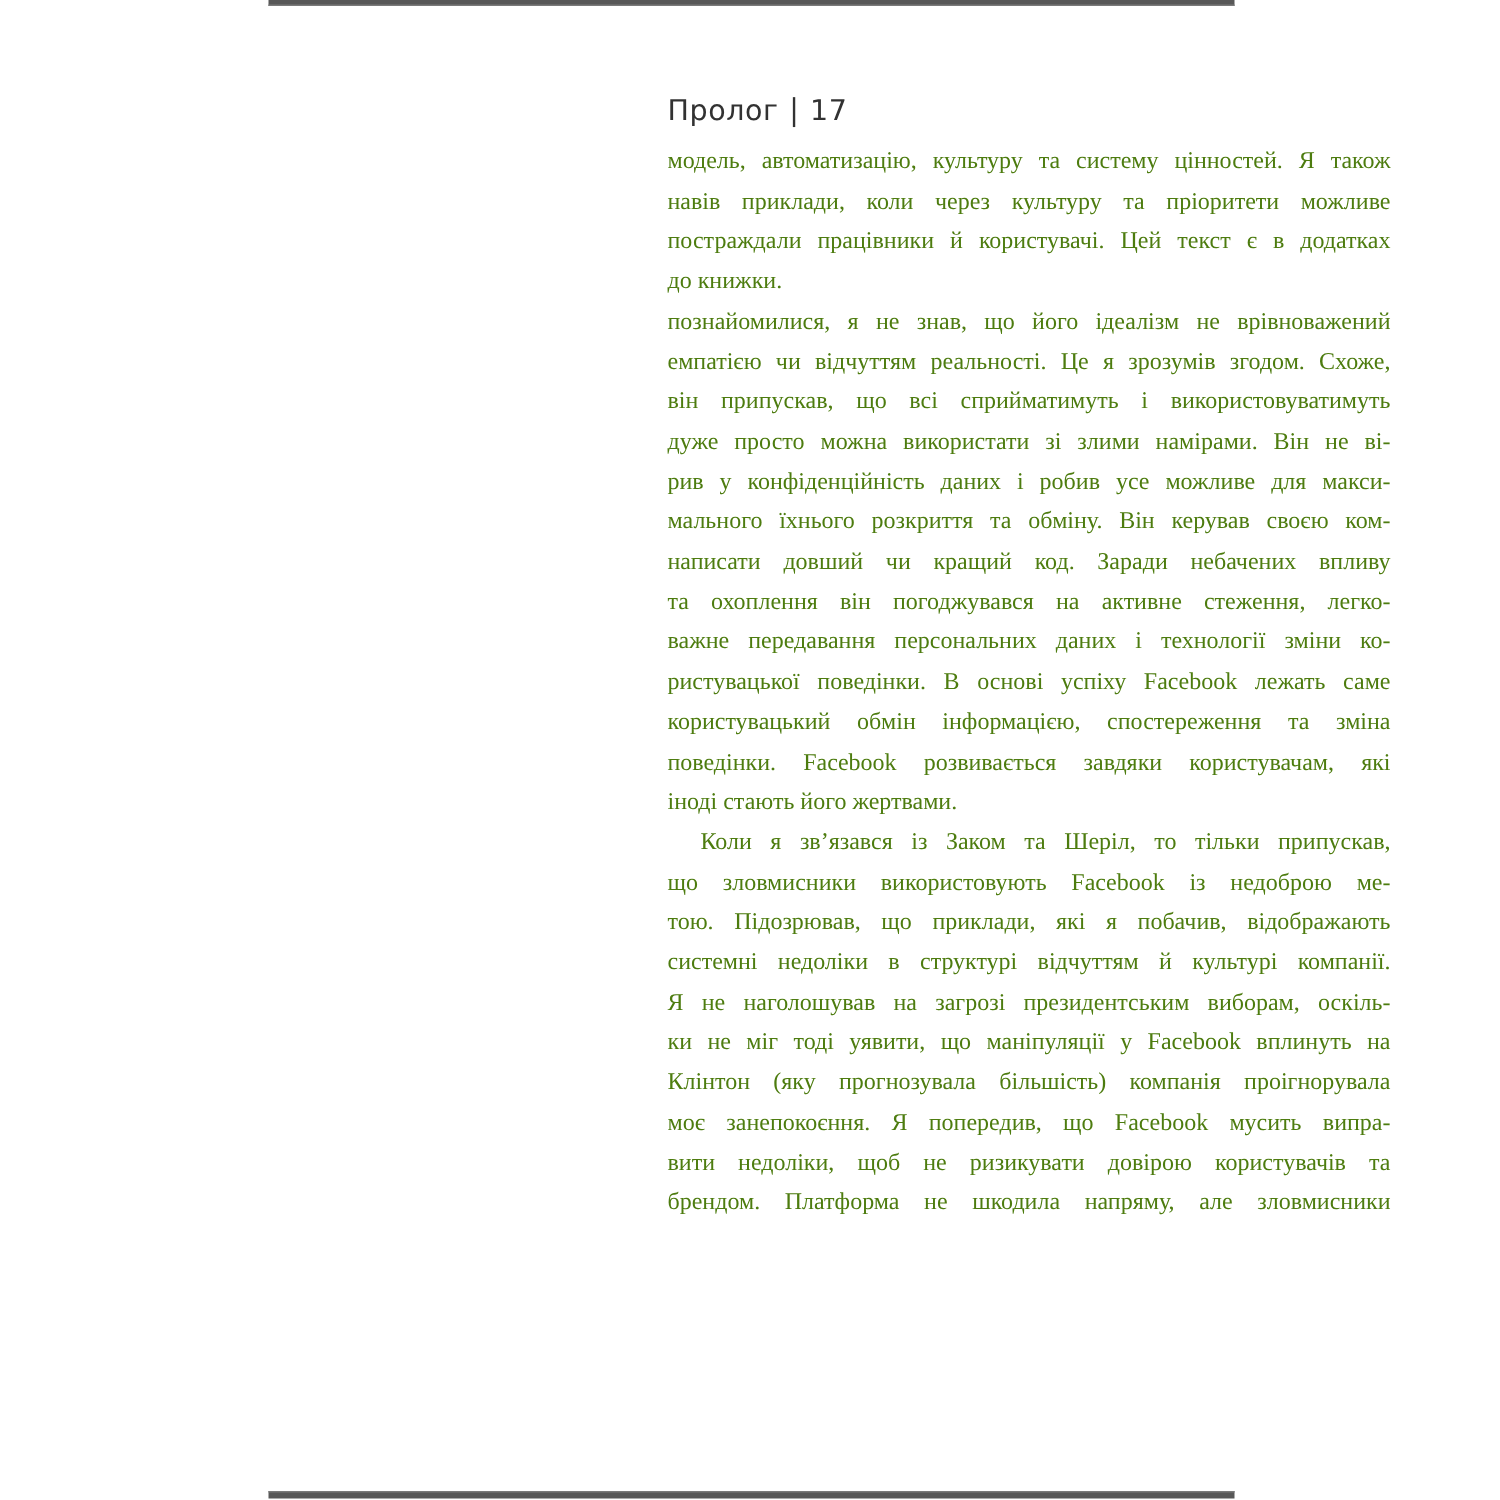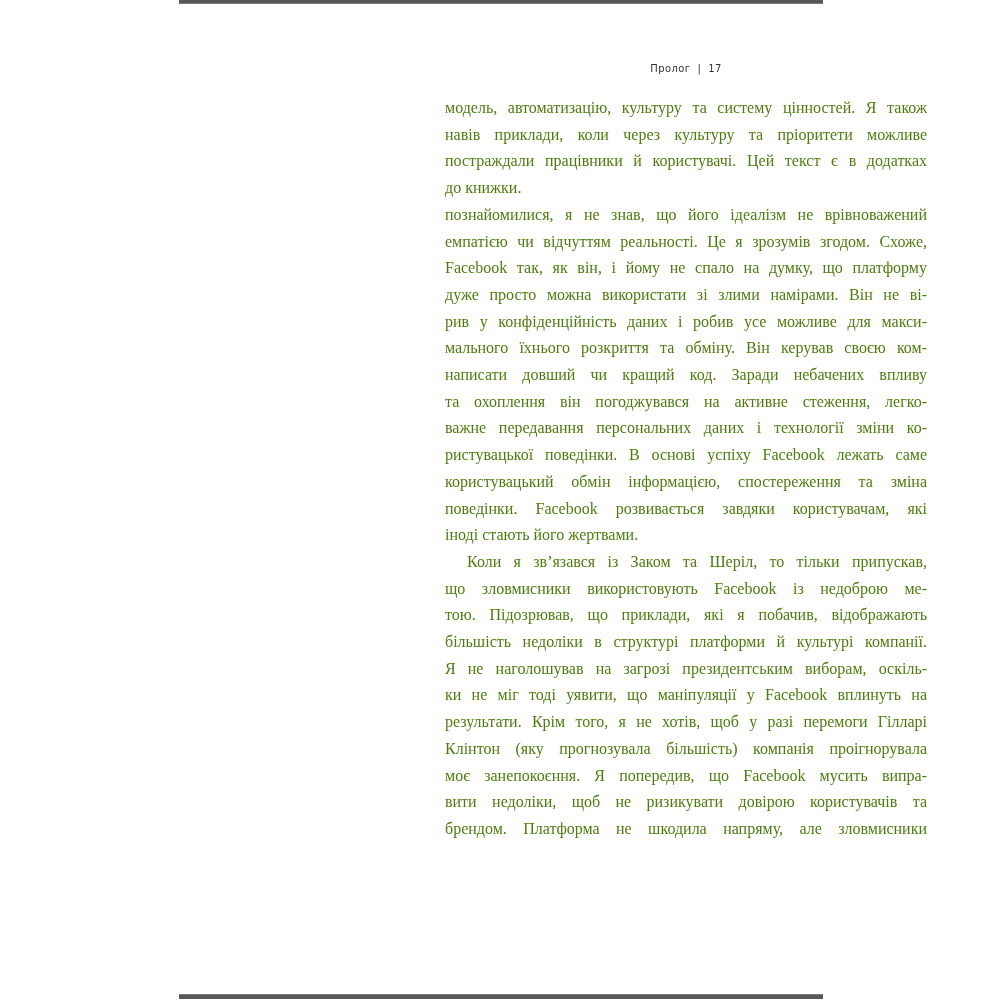--- a/index.html
+++ b/index.html
@@ -30,23 +30,23 @@
     width: 644px;
     height: 990px;
     background: #ffffff;
   }
 
   .running-header {
     position: absolute;
     top: 59px;
     left: 266px;
     width: 482px;
-    text-align: center;
+    text-align: left;
     font-family: "DejaVu Sans", "Liberation Sans", sans-serif;
-    font-size: 10px;
+    font-size: 19px;
     letter-spacing: 0.4px;
     color: #323232;
     white-space: nowrap;
   }
   .running-header .sep {
     display: inline-block;
     margin: 0 7px;
     color: #323232;
     transform: scaleY(1.05);
   }
@@ -84,40 +84,39 @@
     <div class="page-text">
         <div class="paragraph">
           <div class="line">модель, автоматизацію, культуру та систему цінностей. Я також</div>
           <div class="line">навів приклади, коли через культуру та пріоритети можливе</div>
           <div class="line">постраждали працівники й користувачі. Цей текст є в додатках</div>
           <div class="line last">до книжки.</div>
         </div>
         <div class="paragraph">
           <div class="line">познайомилися, я не знав, що його ідеалізм не врівноважений</div>
           <div class="line">емпатією чи відчуттям реальності. Це я зрозумів згодом. Схоже,</div>
-          <div class="line">Facebook так, як він, і йому не спало на думку, що платформу</div>
+          <div class="line">він припускав, що всі сприйматимуть і використовуватимуть</div>
           <div class="line">дуже просто можна використати зі злими намірами. Він не ві-</div>
           <div class="line">рив у конфіденційність даних і робив усе можливе для макси-</div>
           <div class="line">мального їхнього розкриття та обміну. Він керував своєю ком-</div>
           <div class="line">написати довший чи кращий код. Заради небачених впливу</div>
           <div class="line">та охоплення він погоджувався на активне стеження, легко-</div>
           <div class="line">важне передавання персональних даних і технології зміни ко-</div>
           <div class="line">ристувацької поведінки. В основі успіху Facebook лежать саме</div>
           <div class="line">користувацький обмін інформацією, спостереження та зміна</div>
           <div class="line">поведінки. Facebook розвивається завдяки користувачам, які</div>
           <div class="line last">іноді стають його жертвами.</div>
         </div>
         <div class="paragraph">
           <div class="line indent">Коли я зв’язався із Заком та Шеріл, то тільки припускав,</div>
           <div class="line">що зловмисники використовують Facebook із недоброю ме-</div>
           <div class="line">тою. Підозрював, що приклади, які я побачив, відображають</div>
-          <div class="line">більшість недоліки в структурі платформи й культурі компанії.</div>
+          <div class="line">системні недоліки в структурі відчуттям й культурі компанії.</div>
           <div class="line">Я не наголошував на загрозі президентським виборам, оскіль-</div>
           <div class="line">ки не міг тоді уявити, що маніпуляції у Facebook вплинуть на</div>
-          <div class="line">результати. Крім того, я не хотів, щоб у разі перемоги Гілларі</div>
           <div class="line">Клінтон (яку прогнозувала більшість) компанія проігнорувала</div>
           <div class="line">моє занепокоєння. Я попередив, що Facebook мусить випра-</div>
           <div class="line">вити недоліки, щоб не ризикувати довірою користувачів та</div>
           <div class="line">брендом. Платформа не шкодила напряму, але зловмисники</div>
         </div>
       </div>
   </div>
 
   <div class="page-edge bottom"></div>
 </div>

